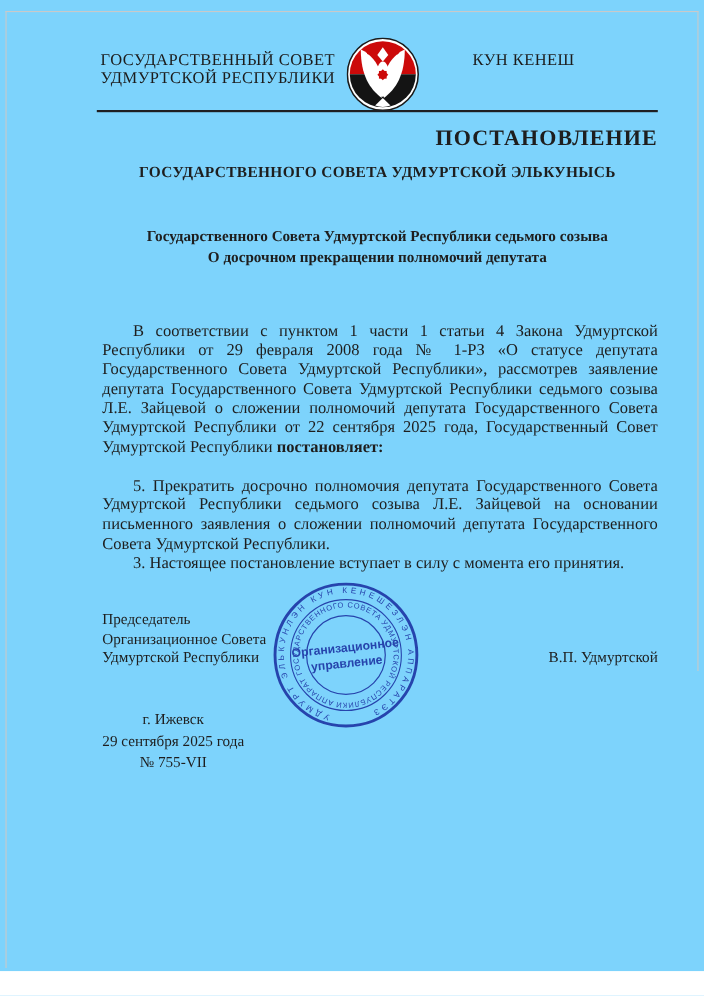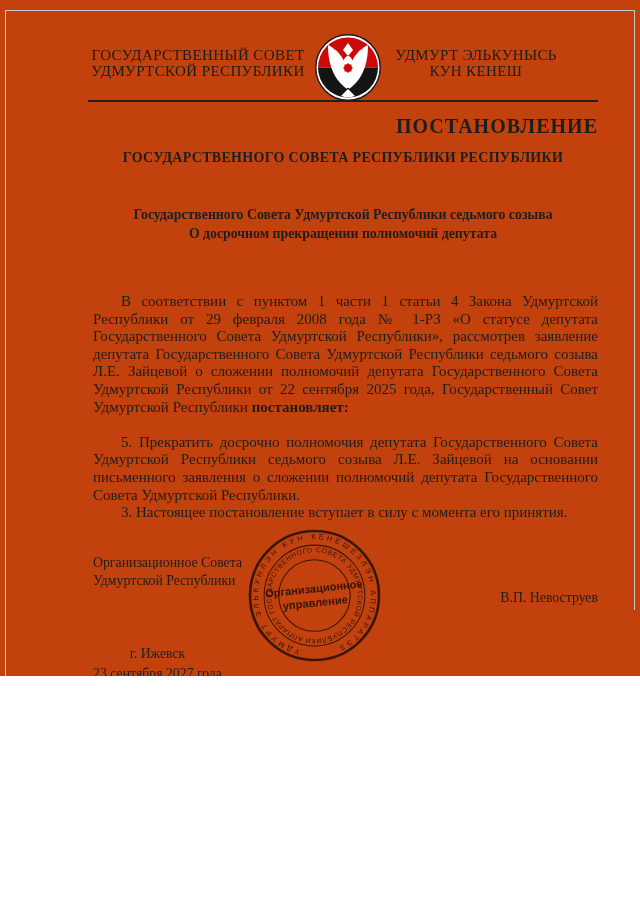--- a/index.html
+++ b/index.html
@@ -1,19 +1,19 @@
 <!DOCTYPE html>
 <html><head>
 <meta charset="utf-8">
 <style>
   html,body{margin:0;padding:0;background:#ffffff;}
   .page{
     position:relative;
-    width:640px;height:676px;
-    background:#c2410c;
+    width:640px;height:883px;
+    background:#7dd3fc;
     font-family:"Liberation Serif","DejaVu Serif",serif;
     color:#1e1e1e;
     overflow:hidden;
   }
   
   .edge{position:absolute;background:#c9c9c9;}
   .edge-top{left:5px;top:10px;width:630px;height:1px;}
   .edge-left{left:5px;top:10px;width:1px;height:870px;}
   .edge-right{left:634px;top:10px;width:1px;height:600px;}
 
@@ -72,44 +72,44 @@
       <path d="M33 55 L26 62 Q33 64.5 40 62 Z" fill="#ffffff"></path>
 
       <rect x="29.5" y="30.5" width="7" height="7" fill="#cc0a0a"></rect>
       <rect x="29.5" y="30.5" width="7" height="7" fill="#cc0a0a" transform="rotate(45 33 34)"></rect>
       <circle cx="20" cy="14" r="1.5" fill="#cc0a0a"></circle>
       <circle cx="46" cy="14" r="1.5" fill="#cc0a0a"></circle>
     </svg>
   </div>
 
   <div class="org org-right">
-    <div>УДМУРТ ЭЛЬКУНЫСЬ</div>
     <div>КУН КЕНЕШ</div>
   </div>
 
   <div class="rule"></div>
 
   <div class="doc-title">ПОСТАНОВЛЕНИЕ</div>
-  <div class="doc-subtitle">ГОСУДАРСТВЕННОГО СОВЕТА РЕСПУБЛИКИ РЕСПУБЛИКИ</div>
+  <div class="doc-subtitle">ГОСУДАРСТВЕННОГО СОВЕТА УДМУРТСКОЙ ЭЛЬКУНЫСЬ</div>
 
   <div class="subject">
     <div>Государственного Совета Удмуртской Республики седьмого созыва</div>
     <div>О досрочном прекращении полномочий депутата</div>
   </div>
 
   <div class="body-text">
     <p class="sp"><span>В соответствии с пунктом 1 части 1 статьи 4 Закона Удмуртской Республики от 29 февраля 2008 года № 1-РЗ «О статусе депутата Государственного Совета Удмуртской Республики», рассмотрев заявление депутата Государственного Совета Удмуртской Республики седьмого созыва Л.Е. Зайцевой о сложении полномочий депутата Государственного Совета Удмуртской Республики от 22 сентября 2025 года, Государственный Совет Удмуртской Республики </span><b>постановляет:</b></p>
     <p>5. Прекратить досрочно полномочия депутата Государственного Совета Удмуртской Республики седьмого созыва Л.Е. Зайцевой на основании письменного заявления о сложении полномочий депутата Государственного Совета Удмуртской Республики.</p>
     <p>3. Настоящее постановление вступает в силу с момента его принятия.</p>
   </div>
 
   <div class="signature">
+    <div>Председатель</div>
     <div>Организационное Совета</div>
     <div>Удмуртской Республики</div>
-    <span class="name">В.П. Невоструев</span>
+    <span class="name">В.П. Удмуртской</span>
   </div>
 
   <div class="stamp">
     <svg width="133" height="133" viewBox="0 0 132 132" xmlns="http://www.w3.org/2000/svg">
       <defs>
         <path id="outerArc" d="M 10 66 A 56 56 0 0 1 122 66 A 56 56 0 0 1 10 66" fill="none"></path>
         <path id="innerArc" d="M 23 66 A 43 43 0 0 1 109 66 A 43 43 0 0 1 23 66" fill="none"></path>
       </defs>
       <g stroke="#3d43a8" fill="none">
         <circle cx="66" cy="66" r="64" stroke-width="2.6"></circle>
@@ -126,17 +126,17 @@
       </g>
       <g fill="#3d43a8" font-family="Liberation Sans, sans-serif" font-weight="bold" text-anchor="middle" transform="rotate(-6 66 66)">
         <text x="66" y="63" font-size="11">Организационное</text>
         <text x="66" y="77" font-size="11">управление</text>
       </g>
     </svg>
   </div>
 
   <div class="footer-block">
     <div>г. Ижевск</div>
-    <div>23 сентября 2027 года</div>
+    <div>29 сентября 2025 года</div>
     <div>№ 755-VII</div>
   </div>
 
 </div>
 
 </body></html>

